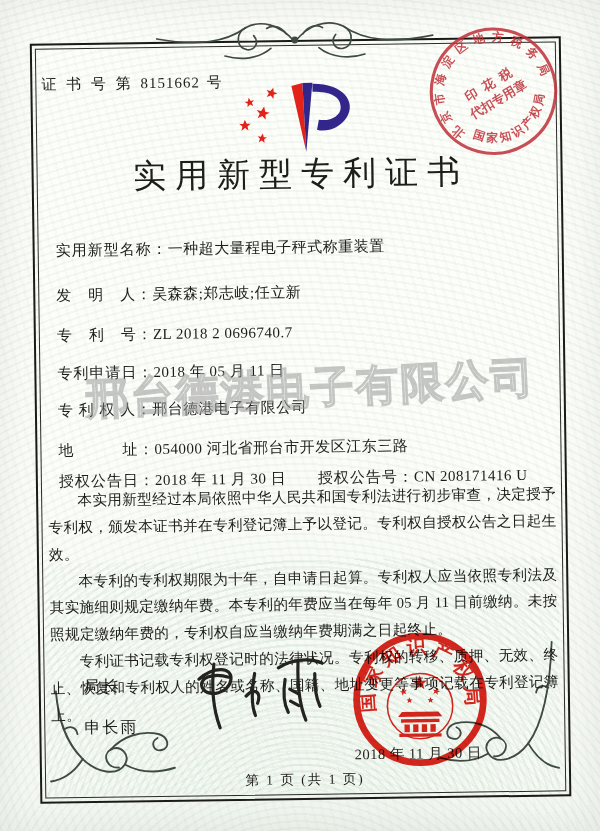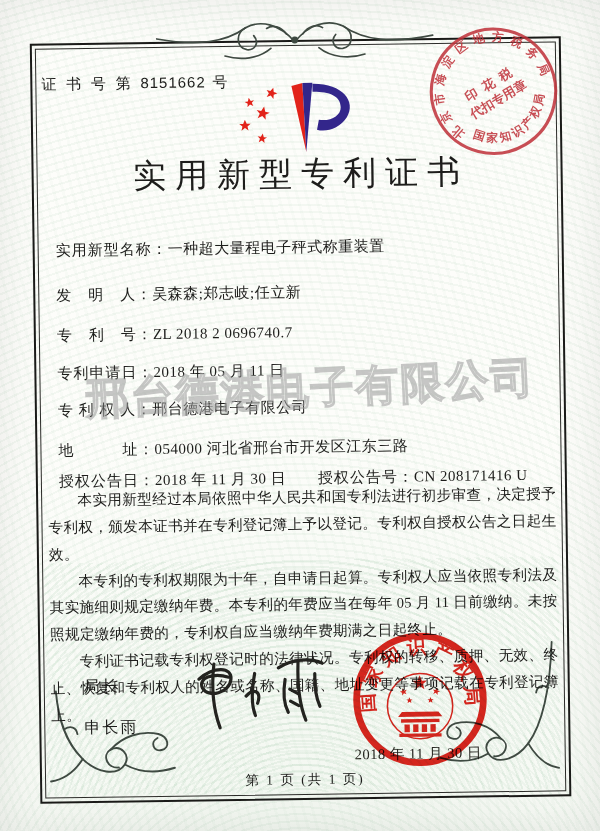--- a/index.html
+++ b/index.html
@@ -19,21 +19,21 @@
     box-shadow:inset 0 0 50px rgba(60,60,55,0.10);
   }
   .cert{position:absolute;inset:0;transform:rotate(-0.8deg);transform-origin:50% 50%;}
   .frame-outer{position:absolute;left:35px;top:40px;width:527px;height:756px;border:2.5px solid #1a1a18;}
   .frame-inner{position:absolute;inset:3px;border:1px solid #2b2b28;}
   .guilloche{position:absolute;left:42px;top:560px;width:514px;height:232px;
     background:repeating-radial-gradient(circle at 50% 130%, rgba(110,170,125,0.13) 0 2px, transparent 2px 6px);
     opacity:.8;pointer-events:none;}
   .abs{position:absolute;}
   .cert-no{left:46px;top:72px;font-size:15px;letter-spacing:3px;white-space:nowrap;}
-  .cert-no .num{letter-spacing:1px;font-family:Liberation Sans, sans-serif;}
+  .cert-no .num{letter-spacing:1px;font-family:Liberation Serif, serif;}
   .logo{left:234px;top:80px;width:134px;height:76px;}
   .tax-stamp{left:432px;top:28px;width:132px;height:132px;transform:rotate(-30deg);opacity:.85;}
   .title{left:0;right:0;top:152px;text-align:center;font-size:33px;letter-spacing:9px;text-indent:9px;font-weight:500;white-space:nowrap;}
   .fields{left:58px;top:238px;width:484px;height:255px;font-size:15px;}
   .field{position:absolute;white-space:nowrap;}
   .flabel{white-space:pre;letter-spacing:1px;}
   .fvalue{letter-spacing:0.5px;}
   .f0{top:0;} .f1{top:45px;} .f2{top:85px;} .f3{top:123px;} .f4{top:160px;} .f5{top:200px;} .f6{top:231px;} .f7{top:231px;left:259px;}
   .paragraphs{left:47px;top:484px;width:508px;font-size:14.6px;line-height:1.84;text-align:justify;letter-spacing:0.3px;}
   .paragraphs p{margin:0;text-indent:2em;}

